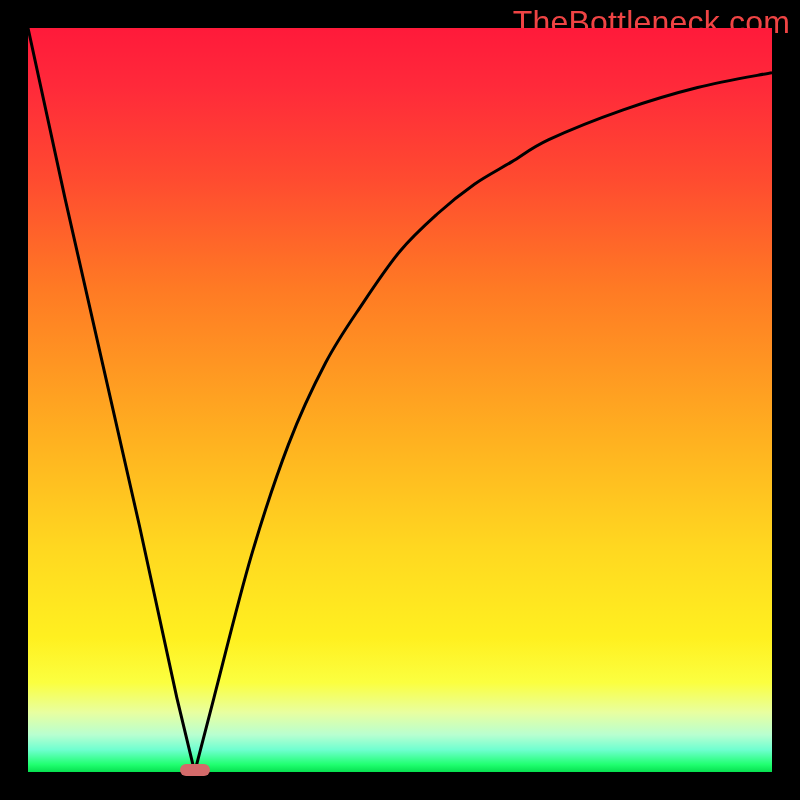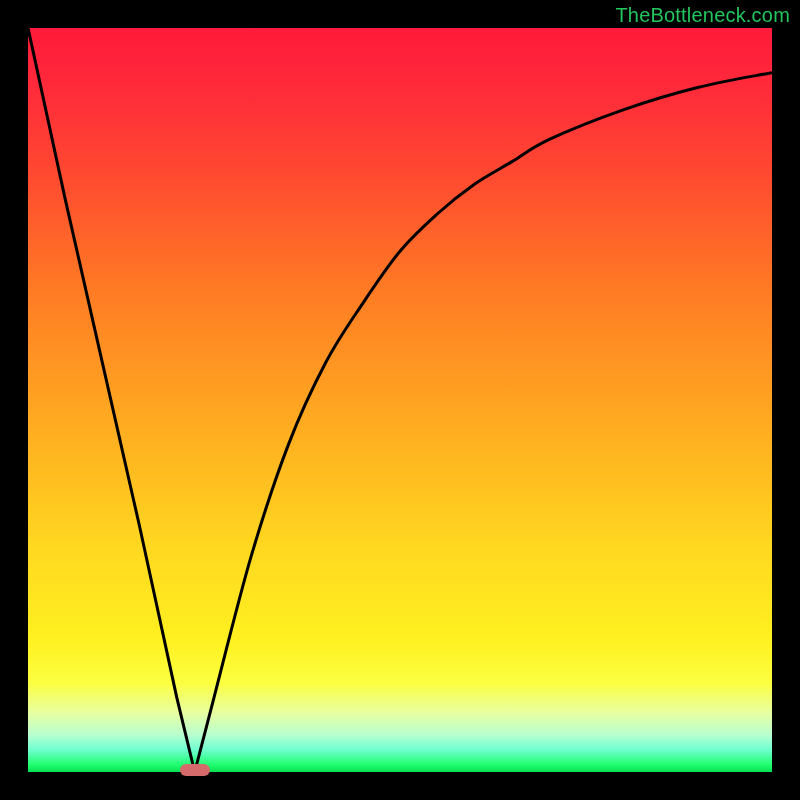--- a/index.html
+++ b/index.html
@@ -53,22 +53,22 @@
     position: absolute;
     width: 30px;
     height: 12px;
     border-radius: 6px;
     background: #d46a6a;
   }
   .watermark {
     position: absolute;
     top: 4px;
     right: 10px;
-    color: #22c55e;
-    font-size: 20px;
+    color: #ef4444;
+    font-size: 32px;
     font-weight: 500;
     letter-spacing: 0.2px;
   }
 </style>
 </head>
 <body>
 
 <div class="watermark">TheBottleneck.com</div>
 
 <div class="frame">

